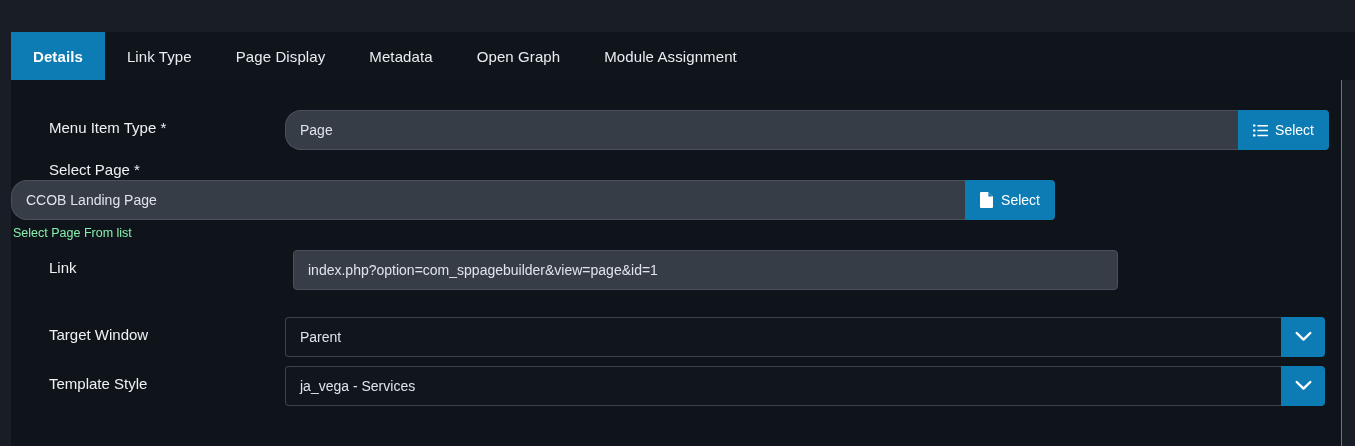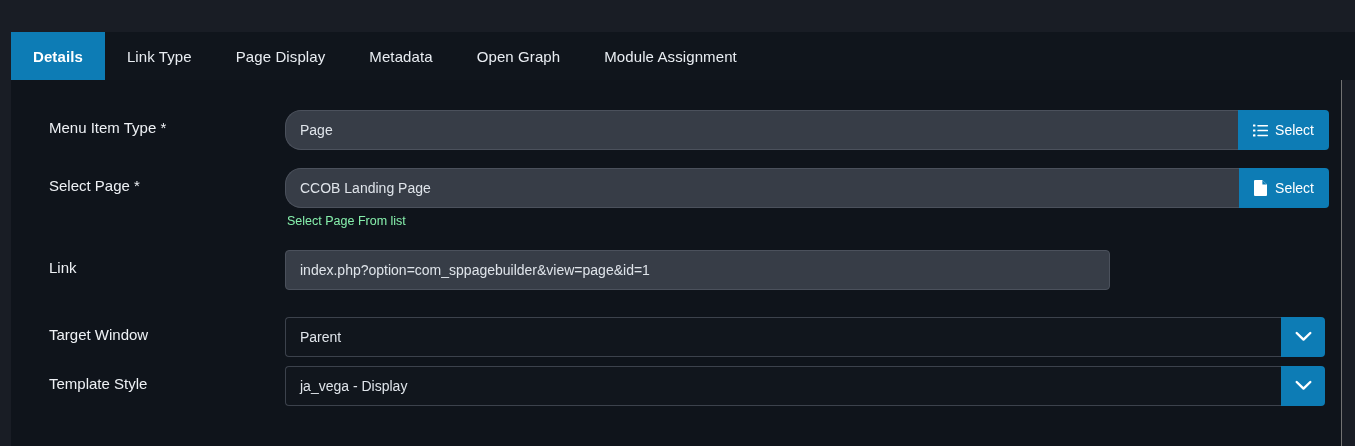--- a/index.html
+++ b/index.html
@@ -230,21 +230,21 @@
                     <rect x="4.6" y="7.3" width="11.4" height="1.6" rx="0.5"></rect>
                     <rect x="4.6" y="12.6" width="11.4" height="1.6" rx="0.5"></rect>
                   </svg>
                 </span>
                 <span>Select</span>
               </button>
             </div>
           </div>
         </div>
 
-        <div class="row" style="top:88px;">
+        <div class="row" style="top:72px;flex-direction:column;">
           <div class="row-label">Select Page *</div>
           <div class="row-field">
             <div class="input-group" style="width:1044px;align-items:flex-end;">
               <div class="text-input">CCOB Landing Page</div>
               <button class="btn-blue">
                 <span>
                   <svg width="14" height="16" viewBox="0 0 14 16" fill="#ffffff">
                     <path d="M1 0h7.2L13 4.6V15a1 1 0 0 1-1 1H1a1 1 0 0 1-1-1V1a1 1 0 0 1 1-1z"></path>
                     <path d="M8.4 0.2v4.4H12.8z" fill="#0d7cb5"></path>
                   </svg>
@@ -252,21 +252,21 @@
                 <span>Select</span>
               </button>
             </div>
             <div class="help-text">Select Page From list</div>
           </div>
         </div>
 
         <div class="row" style="top:170px;">
           <div class="row-label">Link</div>
           <div class="row-field plain-input-wrap">
-            <div class="text-input" style="width:825px;border-radius:4px;border-right:1px solid #4b515c;">index.php?option=com_sppagebuilder&amp;view=page&amp;id=1</div>
+            <div class="text-input" style="width:825px;border-radius:4px;border-right:1px solid #4b515c;margin-left:8px;">index.php?option=com_sppagebuilder&amp;view=page&amp;id=1</div>
           </div>
         </div>
 
         <div class="row" style="top:228px;margin-top:9px;">
           <div class="row-label">Target Window</div>
           <div class="row-field">
             <div class="select-group" style="width:1040px;">
               <div class="select-box">Parent</div>
               <div class="select-arrow">
                 <span>
@@ -276,21 +276,21 @@
                 </span>
               </div>
             </div>
           </div>
         </div>
 
         <div class="row" style="top:286px;">
           <div class="row-label">Template Style</div>
           <div class="row-field">
             <div class="select-group" style="width:1040px;">
-              <div class="select-box">ja_vega - Display</div>
+              <div class="select-box">ja_vega - Services</div>
               <div class="select-arrow">
                 <span>
                   <svg width="17" height="11" viewBox="0 0 17 11" fill="none" stroke="#ffffff" stroke-width="2.4" stroke-linecap="round" stroke-linejoin="round">
                     <polyline points="1.7,2 8.5,8.6 15.3,2"></polyline>
                   </svg>
                 </span>
               </div>
             </div>
           </div>
         </div>

